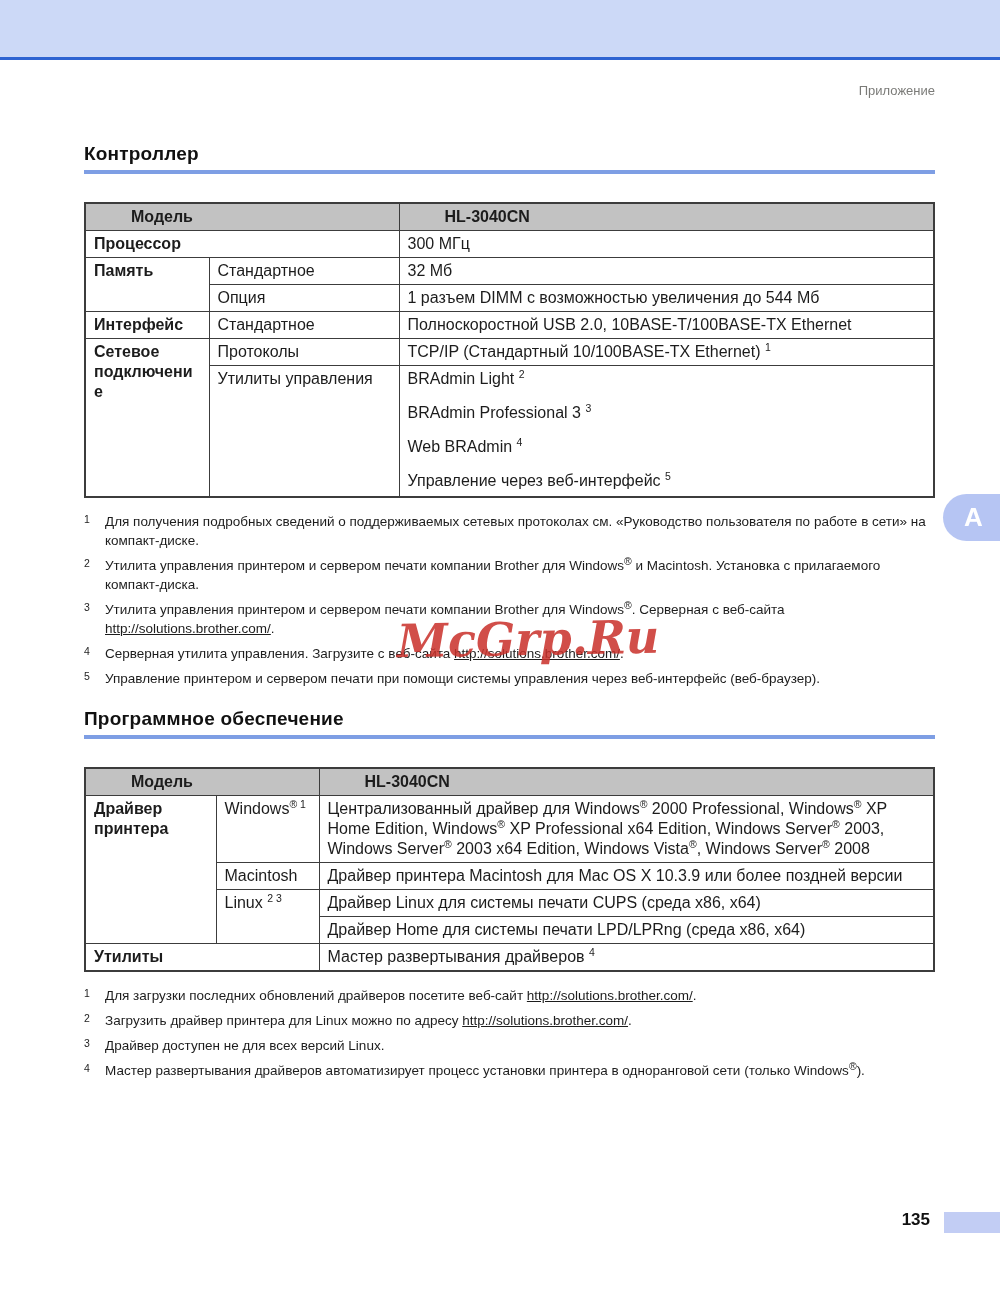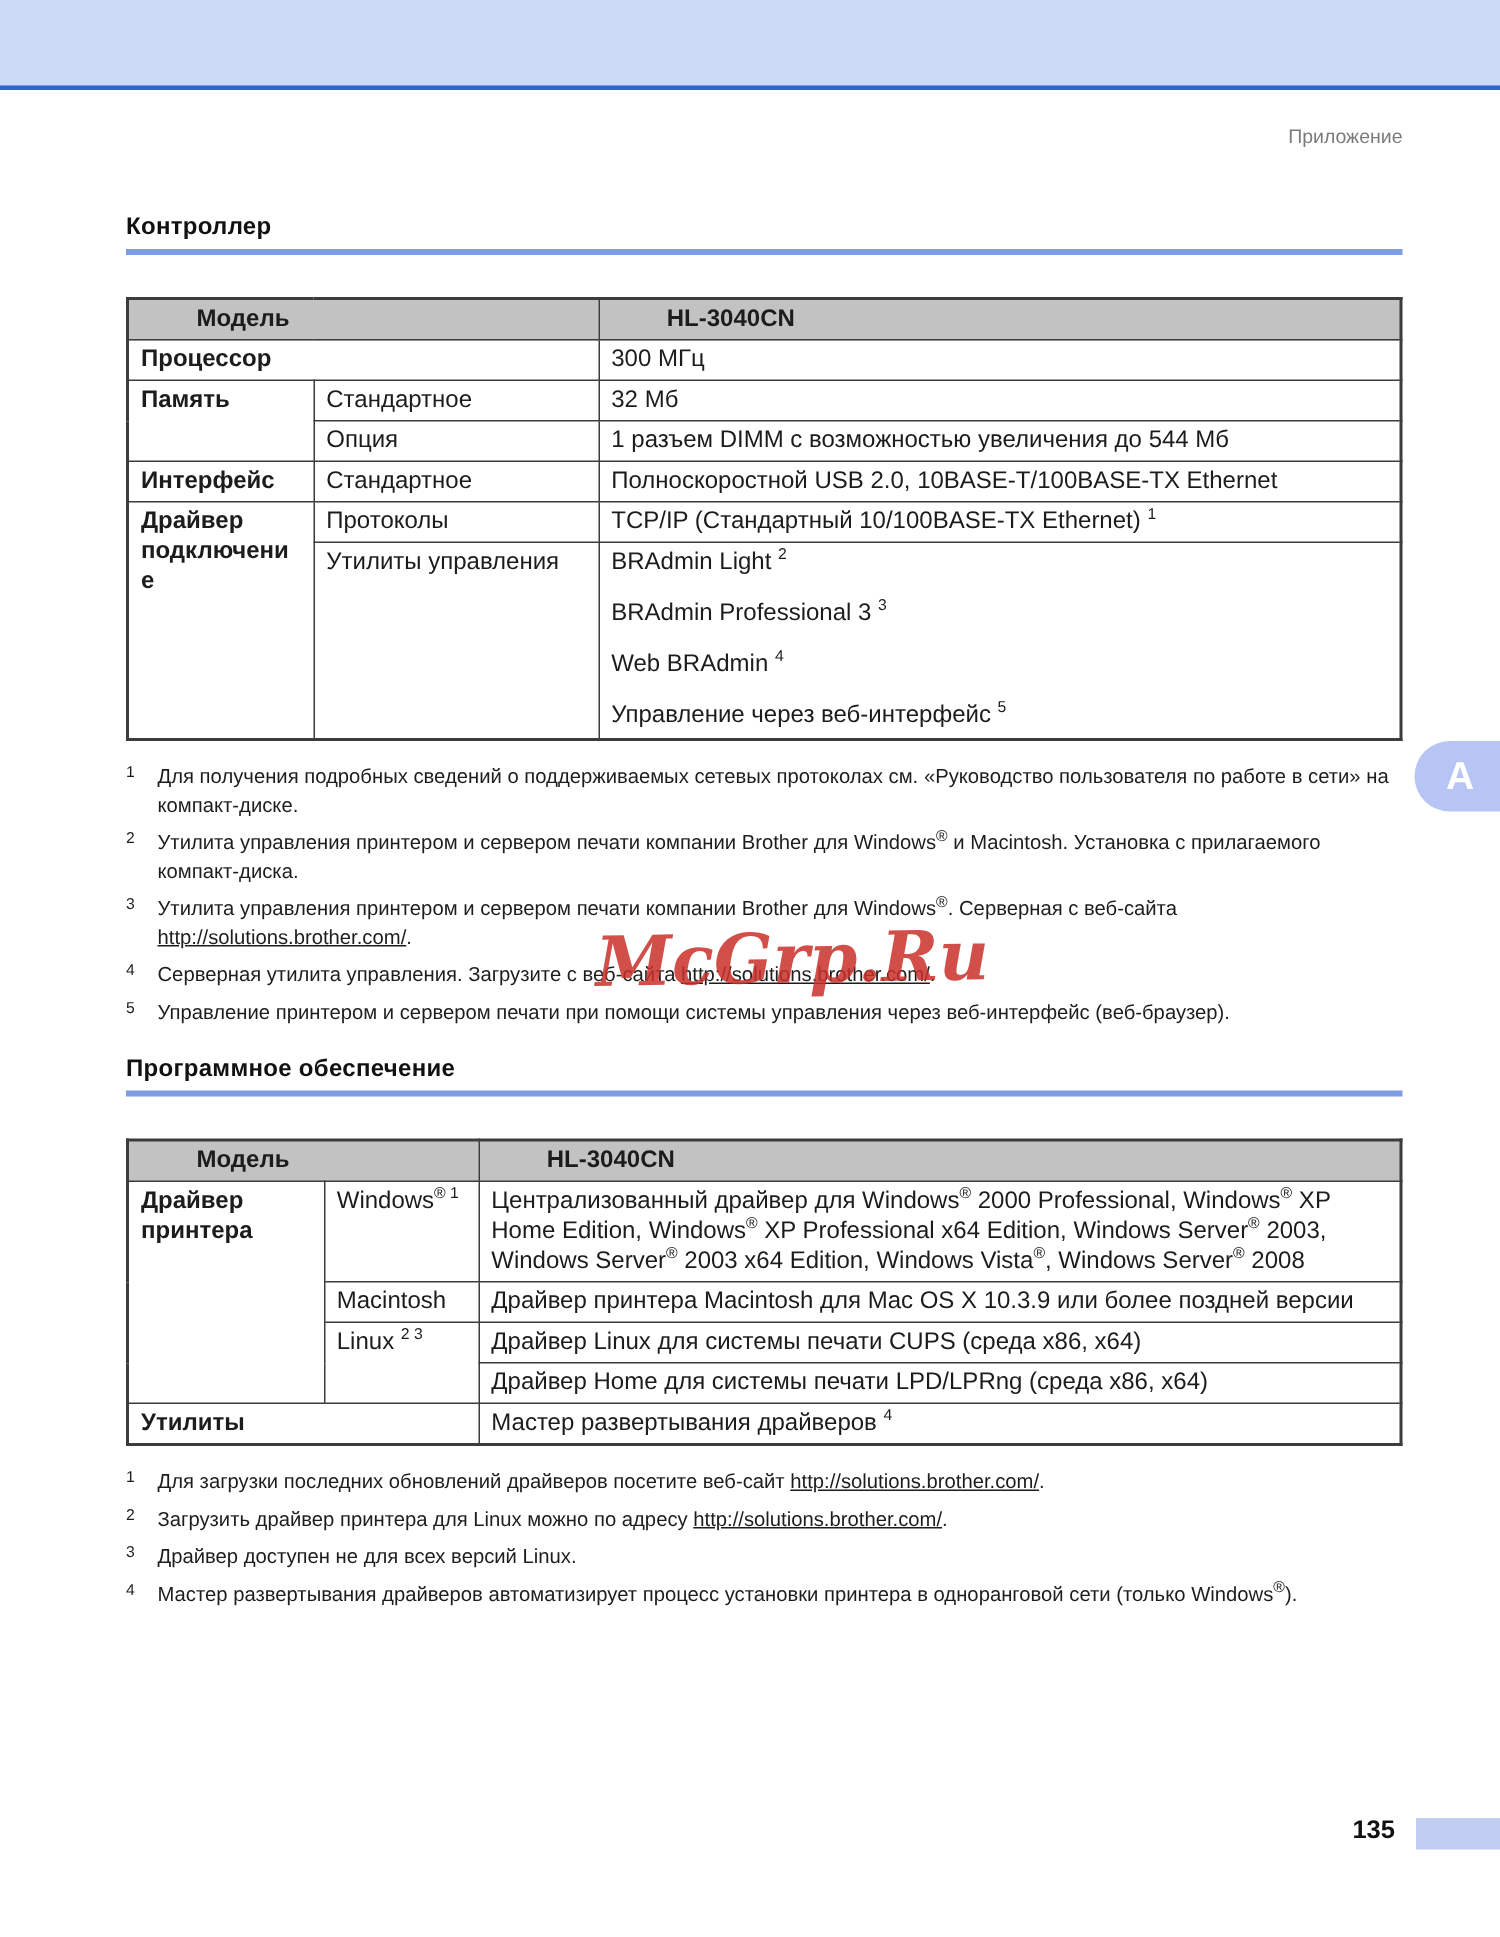--- a/index.html
+++ b/index.html
@@ -5,21 +5,21 @@
   html,body{margin:0;padding:0;}
   body{
     width:1000px;height:1291px;position:relative;overflow:hidden;
     background:#ffffff;color:#1c1c1c;
     font-family:"Liberation Sans","DejaVu Sans",sans-serif;
   }
   .top-band{height:57px;background:#ccd9f7;border-bottom:3px solid #2e64d2;}
   .content{position:absolute;left:84px;top:60px;width:851px;}
   .running-header{margin-top:23px;text-align:right;font-size:13px;color:#7b7b78;height:16px;}
   h1.section-title{
-    margin:44px 0 0 0;font-size:16px;font-weight:bold;color:#111;
+    margin:44px 0 0 0;font-size:19px;font-weight:bold;color:#111;
     padding-bottom:5px;border-bottom:4px solid #7e9ee4;letter-spacing:0.2px;
   }
   h1.second{margin-top:20px;}
   table.spec{
     border-collapse:collapse;width:851px;table-layout:fixed;
     margin-top:28px;font-size:16px;border:2px solid #3c3c3c;
   }
   table.spec td{
     border:1px solid #3c3c3c;padding:3px 8px;vertical-align:top;
     line-height:20px;word-wrap:break-word;
@@ -91,21 +91,21 @@
     <tr>
       <td>Опция</td>
       <td>1 разъем DIMM с возможностью увеличения до 544 Мб</td>
     </tr>
     <tr>
       <td class="b">Интерфейс</td>
       <td>Стандартное</td>
       <td>Полноскоростной USB 2.0, 10BASE-T/100BASE-TX Ethernet</td>
     </tr>
     <tr>
-      <td rowspan="2" class="b">Драйвер подключение</td>
+      <td rowspan="2" class="b">Сетевое подключение</td>
       <td>Протоколы</td>
       <td><span>TCP/IP (Стандартный 10/100BASE-TX Ethernet) </span><sup>1</sup></td>
     </tr>
     <tr>
       <td>Утилиты управления</td>
       <td>
         <div class="util-item"><span>BRAdmin Light </span><sup>2</sup></div>
         <div class="util-item"><span>BRAdmin Professional 3 </span><sup>3</sup></div>
         <div class="util-item"><span>Web BRAdmin </span><sup>4</sup></div>
         <div class="util-item"><span>Управление через веб-интерфейс </span><sup>5</sup></div>

